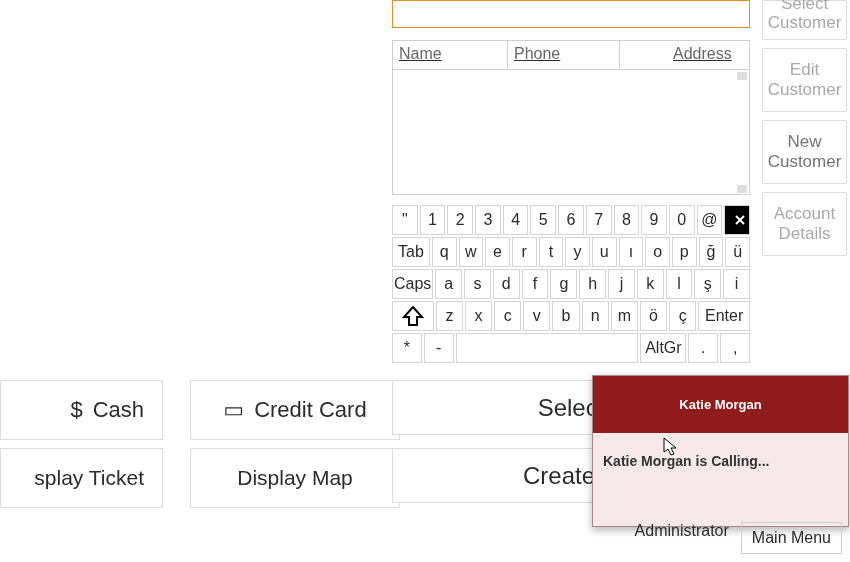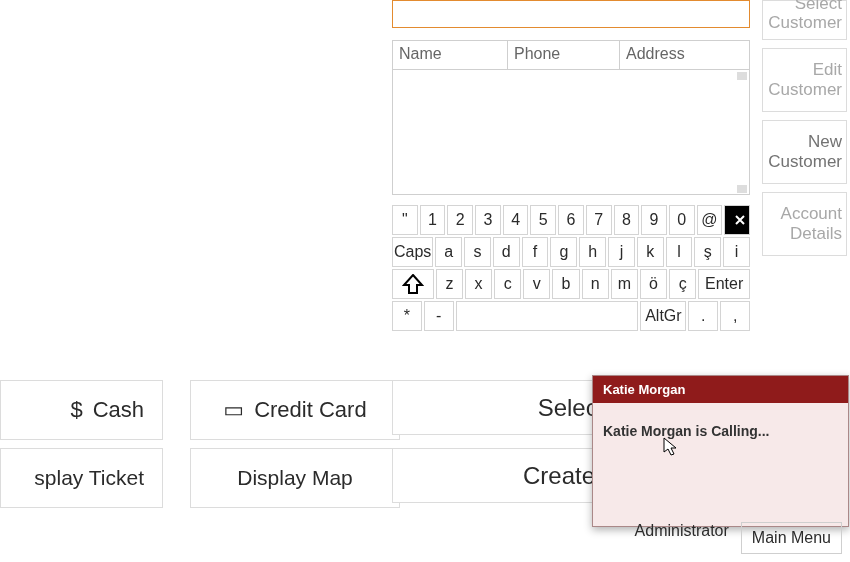--- a/index.html
+++ b/index.html
@@ -1,45 +1,45 @@
 <!DOCTYPE html>
 <html><head>
 <meta charset="utf-8">
 <style>
   html,body{margin:0;padding:0;font-family:"Segoe UI",Arial,sans-serif;font-size:15px;color:#2b2b2b;background:#fff;}
   body{width:850px;height:562px;position:relative;overflow:hidden;}
   .btn{background:#fff;border:1px solid #dcdcdc;display:flex;align-items:center;justify-content:center;box-sizing:border-box;}
   .side-col{position:absolute;right:3px;top:0;width:85px;display:flex;flex-direction:column;gap:8px;}
-  .side-btn{height:64px;flex-direction:column;font-size:17px;color:#a8a8a8;line-height:1.15;text-align:right;padding:4px;}
+  .side-btn{height:64px;flex-direction:column;font-size:17px;color:#a8a8a8;line-height:1.15;text-align:center;padding:4px;}
   .side-btn.active{color:#737373;}
   .side-btn.first{height:40px;justify-content:flex-end;padding-bottom:6px;}
   .search-wrap{position:absolute;left:392px;top:0;width:358px;height:28px;border:1px solid #e38b2f;box-sizing:border-box;display:flex;align-items:center;padding:0 6px;}
   .search-input{flex:1;border:none;outline:none;font-size:16px;}
   .search-clear{position:absolute;left:758px;top:0;width:26px;height:26px;font-size:20px;font-weight:bold;display:flex;align-items:center;justify-content:center;}
-  .table-wrap{position:absolute;left:392px;top:40px;width:358px;height:155px;border:1px solid #cfcfcf;box-sizing:border-box;}
+  .table-wrap{position:absolute;left:392px;top:40px;width:358px;height:155px;border:1px solid #cfcfcf;box-sizing:border-box;text-decoration:underline;}
   .table-head{display:flex;height:28px;border-bottom:1px solid #cfcfcf;}
   .th{border-right:1px solid #cfcfcf;padding:4px 6px;font-size:16px;color:#666;box-sizing:border-box;}
-  .th:last-child{border-right:none;}
+  .th:last-child{border-right:none;margin-left:47px;}
   .table-body{height:125px;position:relative;}
   .scroll-stub{position:absolute;right:2px;width:10px;height:8px;background:#ddd;}
   .kbd{position:absolute;left:392px;top:205px;width:358px;}
   .krow{display:flex;gap:2px;margin-bottom:2px;}
   .key{height:30px;border:1px solid #d4d4d4;background:#fff;display:flex;align-items:center;justify-content:center;font-size:16px;box-sizing:border-box;}
   .key.w1{width:29.8px;} .key.w15{width:46px;} .key.w2{width:57px;} .key.space{flex:1;}
   .key.bksp{background:#000;color:#fff;}
   .shift-icon svg{display:block;}
   .bottom-row{position:absolute;left:0;top:380px;height:60px;display:flex;gap:10px;}
   .big-btn{width:170px;height:60px;font-size:22px;gap:10px;}
   .big-btn .i{font-size:22px;}
   .row2{top:448px;}
   .row2 .big-btn{font-size:21px;}
   .big-btn.cut{width:163px;justify-content:flex-end;padding-right:18px;}
   .wide-btn{position:absolute;left:392px;width:358px;height:55px;font-size:24px;}
   .popup{position:absolute;left:592px;top:375px;width:255px;height:150px;background:#f7e9e9;border:1px solid #a88;box-shadow:0 3px 8px rgba(0,0,0,.3);}
-  .popup-title{background:#8f1b1b;color:#fff;font-weight:bold;font-size:13px;padding:6px 10px;}
+  .popup-title{background:#8f1b1b;color:#fff;font-weight:bold;font-size:13px;padding:21px 10px;text-align:center;}
   .popup-body{padding:20px 10px;font-size:14px;font-weight:bold;color:#333;}
   .cursor{position:absolute;left:663px;top:437px;}
   .footer{position:absolute;left:0;bottom:8px;right:8px;display:flex;justify-content:flex-end;gap:12px;font-size:16px;}
   .footer .mm{border:1px solid #cfcfcf;padding:6px 10px;}
 </style>
 </head>
 <body>
 
 <div class="search-wrap">
   <input class="search-input" placeholder="" style="">
@@ -86,20 +86,35 @@
       <div class="key w1">8</div>
       <div class="key w1">9</div>
       <div class="key w1">0</div>
       <div class="key w1">@</div>
       <div class="key w1 bksp">
         <svg width="20" height="14" viewBox="0 0 20 14">
           <path d="M6 0 H20 V14 H6 L0 7 Z" fill="#000"></path>
           <path d="M9 3 L17 11 M17 3 L9 11" stroke="#fff" stroke-width="2"></path>
         </svg>
       </div>
+    </div>
+  <div class="krow" id="kr2">
+      <div class="key w15">Tab</div>
+      <div class="key w1">q</div>
+      <div class="key w1">w</div>
+      <div class="key w1">e</div>
+      <div class="key w1">r</div>
+      <div class="key w1">t</div>
+      <div class="key w1">y</div>
+      <div class="key w1">u</div>
+      <div class="key w1">ı</div>
+      <div class="key w1">o</div>
+      <div class="key w1">p</div>
+      <div class="key w1">ğ</div>
+      <div class="key w1">ü</div>
     </div>
   <div class="krow" id="kr3">
       <div class="key w15">Caps</div>
       <div class="key w1">a</div>
       <div class="key w1">s</div>
       <div class="key w1">d</div>
       <div class="key w1">f</div>
       <div class="key w1">g</div>
       <div class="key w1">h</div>
       <div class="key w1">j</div>

